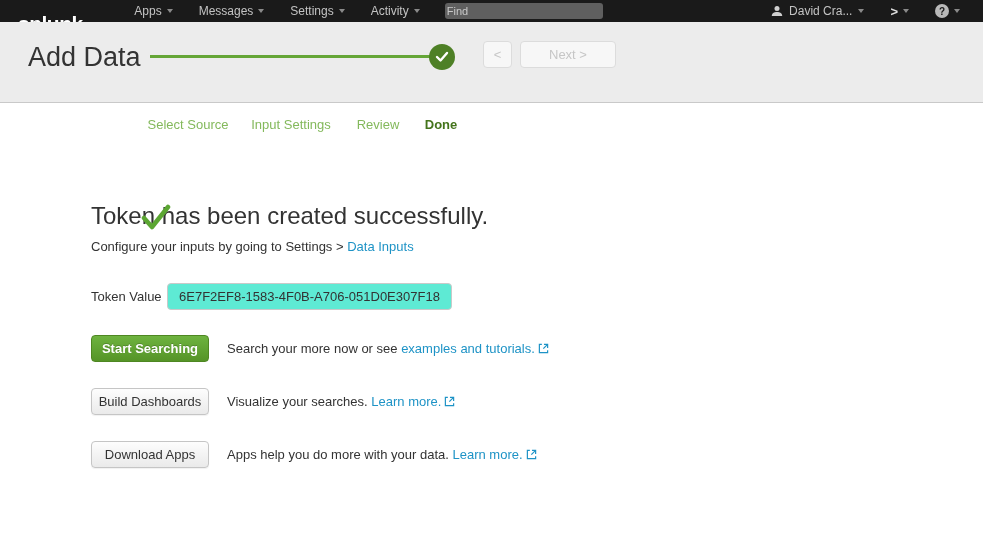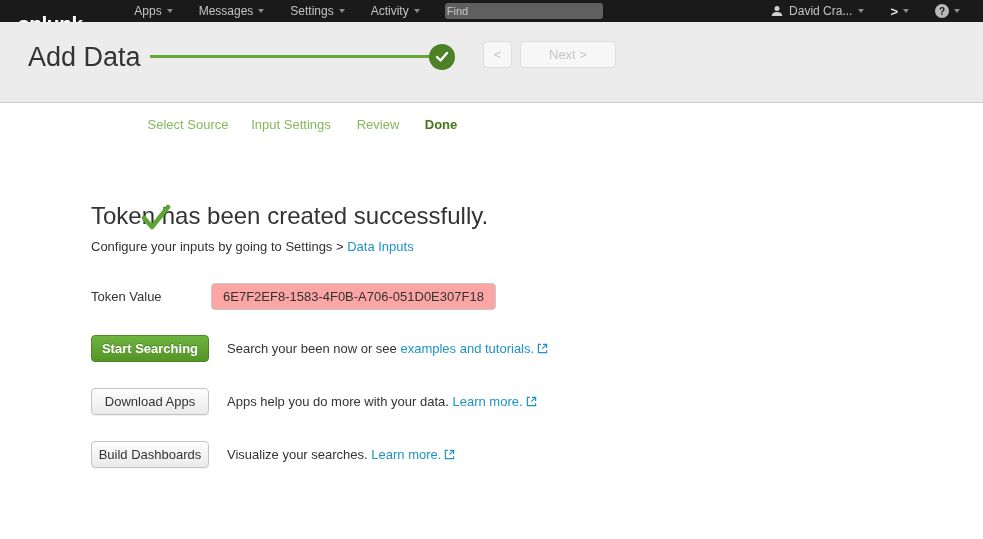--- a/index.html
+++ b/index.html
@@ -36,21 +36,21 @@
   .pn-btn.prev { width:29px; padding:0; }
 
   
   .main { position:relative; padding:99px 0 0 91px; }
   .big-check { position:absolute; left:141px; top:100px; }
   .headline { font-size:24px; color:#333; font-weight:400; }
   .subtext { margin-top:9px; font-size:13px; color:#333; }
   a.link { color:#1e93c6; text-decoration:none; cursor:pointer; }
   .token-row { margin-top:29px; display:flex; align-items:center; font-size:13px; color:#333; }
   .token-label { width:76px; }
-  .token-field { background:#fca5a5; border:1px solid #c9c9c9; border-radius:4px; padding:5px 11px; font-size:13px; color:#333; white-space:nowrap;margin-left:44px; }
+  .token-field { background:#5eead4; border:1px solid #c9c9c9; border-radius:4px; padding:5px 11px; font-size:13px; color:#333; white-space:nowrap; }
   .action-row { margin-top:26px; display:flex; align-items:center; }
   .action-row.first { margin-top:25px; }
   .act-btn { width:118px; height:27px; border-radius:4px; font-size:13px; font-family:"Liberation Sans", sans-serif; cursor:pointer; }
   .act-btn.secondary { background:linear-gradient(#fdfdfd,#eaeaea); border:1px solid #c5c5c5; color:#333; box-shadow:0 1px 1px rgba(0,0,0,0.06); }
   .act-btn.primary { background:linear-gradient(#6eb33f,#559427); border:1px solid #4e8722; color:#fff; font-weight:bold; text-shadow:0 -1px 0 rgba(0,0,0,0.2); }
   .action-text { margin-left:18px; font-size:13px; color:#333; }
   .ext-icon { display:inline-block; vertical-align:-1px; margin-left:3px; color:#1e93c6; }
 </style>
 </head>
 <body>
@@ -139,45 +139,45 @@
     </div>
 
     <div class="token-row">
       <span class="token-label">Token Value</span>
       <span class="token-field">6E7F2EF8-1583-4F0B-A706-051D0E307F18</span>
     </div>
 
     <div class="action-row first">
       <button class="act-btn primary">Start Searching</button>
       <span class="action-text">
-        <span>Search your been now or see </span><a class="link">examples and tutorials.</a><span class="ext-icon"><svg width="11" height="11" viewBox="0 0 12 12">
+        <span>Search your more now or see </span><a class="link">examples and tutorials.</a><span class="ext-icon"><svg width="11" height="11" viewBox="0 0 12 12">
               <path d="M4.2 1.5 H1.5 V10.5 H10.5 V7.8" fill="none" stroke="currentColor" stroke-width="1.3"></path>
               <path d="M6.5 1.5 H10.5 V5.5" fill="none" stroke="currentColor" stroke-width="1.3"></path>
               <path d="M10.2 1.8 L5.8 6.2" fill="none" stroke="currentColor" stroke-width="1.3"></path>
             </svg></span>
       </span>
     </div>
 
+
+    <div class="action-row">
+      <button class="act-btn secondary">Build Dashboards</button>
+      <span class="action-text">
+        <span>Visualize your searches. </span><a class="link">Learn more.</a><span class="ext-icon"><svg width="11" height="11" viewBox="0 0 12 12">
+              <path d="M4.2 1.5 H1.5 V10.5 H10.5 V7.8" fill="none" stroke="currentColor" stroke-width="1.3"></path>
+              <path d="M6.5 1.5 H10.5 V5.5" fill="none" stroke="currentColor" stroke-width="1.3"></path>
+              <path d="M10.2 1.8 L5.8 6.2" fill="none" stroke="currentColor" stroke-width="1.3"></path>
+            </svg></span>
+      </span>
+    </div>
 
     <div class="action-row">
       <button class="act-btn secondary">Download Apps</button>
       <span class="action-text">
         <span>Apps help you do more with your data. </span><a class="link">Learn more.</a><span class="ext-icon"><svg width="11" height="11" viewBox="0 0 12 12">
               <path d="M4.2 1.5 H1.5 V10.5 H10.5 V7.8" fill="none" stroke="currentColor" stroke-width="1.3"></path>
               <path d="M6.5 1.5 H10.5 V5.5" fill="none" stroke="currentColor" stroke-width="1.3"></path>
               <path d="M10.2 1.8 L5.8 6.2" fill="none" stroke="currentColor" stroke-width="1.3"></path>
             </svg></span>
       </span>
     </div>
-
-    <div class="action-row">
-      <button class="act-btn secondary">Build Dashboards</button>
-      <span class="action-text">
-        <span>Visualize your searches. </span><a class="link">Learn more.</a><span class="ext-icon"><svg width="11" height="11" viewBox="0 0 12 12">
-              <path d="M4.2 1.5 H1.5 V10.5 H10.5 V7.8" fill="none" stroke="currentColor" stroke-width="1.3"></path>
-              <path d="M6.5 1.5 H10.5 V5.5" fill="none" stroke="currentColor" stroke-width="1.3"></path>
-              <path d="M10.2 1.8 L5.8 6.2" fill="none" stroke="currentColor" stroke-width="1.3"></path>
-            </svg></span>
-      </span>
-    </div>
   </div>
 
 </div>
 
 </body></html>

